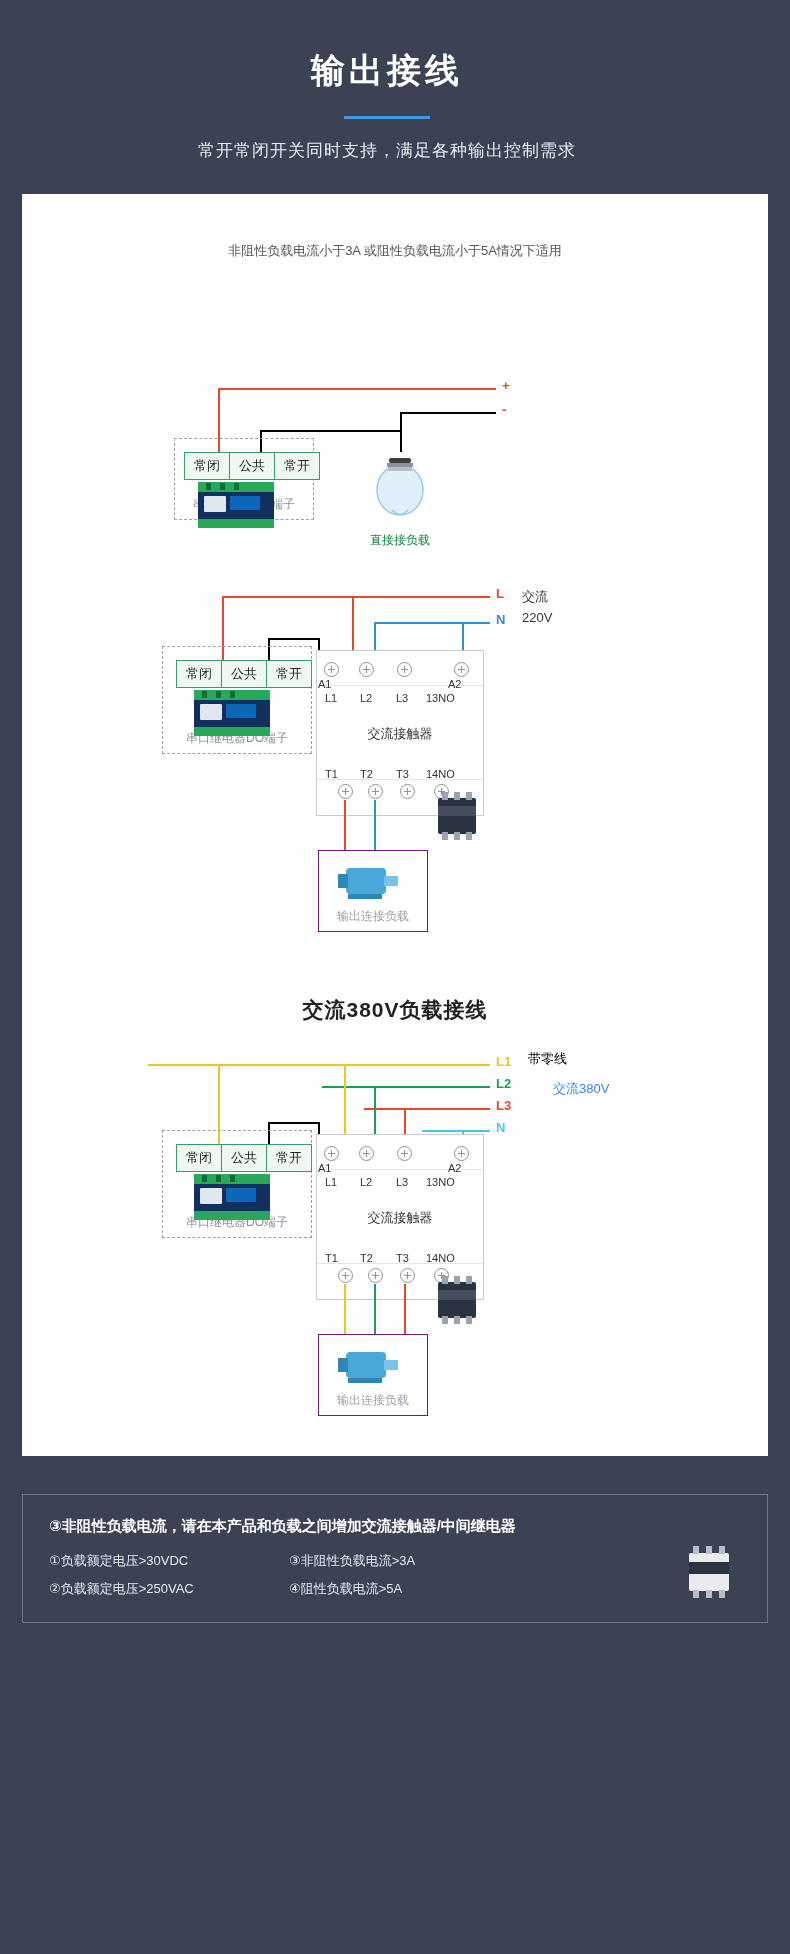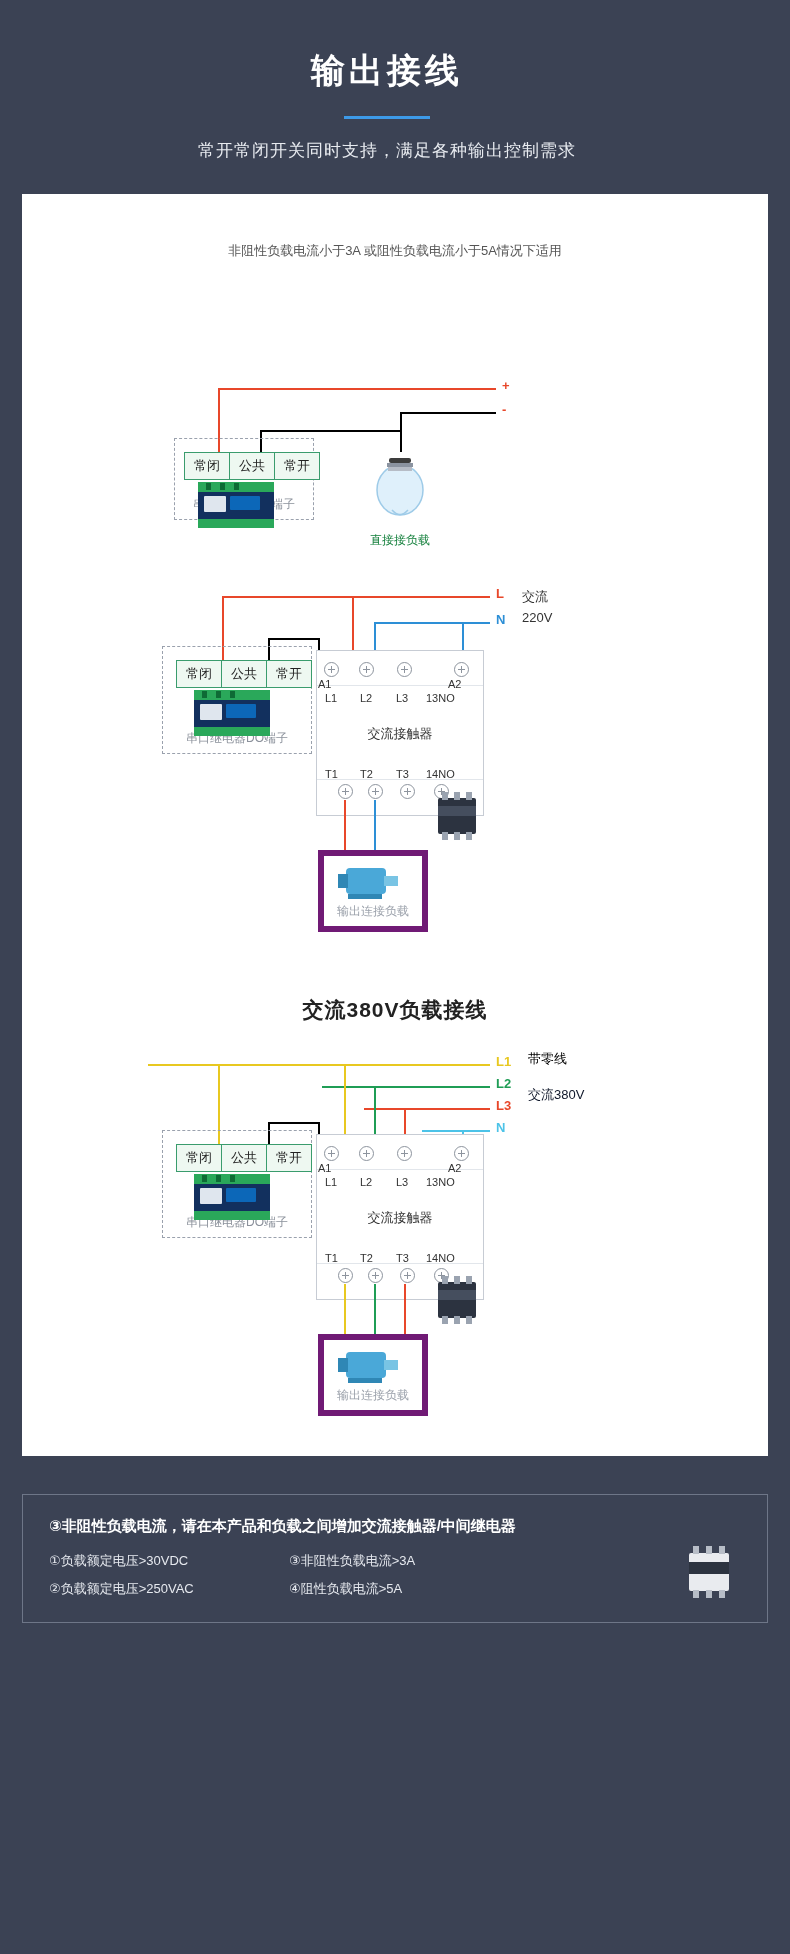--- a/index.html
+++ b/index.html
@@ -148,21 +148,21 @@
   .term:before, .term:after {
     content: ""; position: absolute; background: #8d949e;
   }
   .term:before { left: 3px; right: 3px; top: 6px; height: 1px; }
   .term:after { top: 3px; bottom: 3px; left: 6px; width: 1px; }
   .tl { position: absolute; font-size: 11px; color: #333; }
 
   
   .loadbox {
     position: absolute;
-    border: 6px solid #701a75;
+    border: 1px solid #701a75;
     background: #fff;
   }
   .loadbox .cap {
     position: absolute; bottom: 6px; left: 0; right: 0;
     text-align: center; font-size: 12px; color: #9aa0aa;
   }
 
   
   .note {
     margin: 38px 22px 0 22px;
@@ -342,21 +342,21 @@
 
         <div class="w wh" style="left:126px;top:18px;width:342px;background:#e8c820;"></div>
         <div class="w wh" style="left:300px;top:40px;width:168px;background:#1f9d55;"></div>
         <div class="w wh" style="left:342px;top:62px;width:126px;background:#e8472a;"></div>
         <div class="w wh" style="left:400px;top:84px;width:68px;background:#4cc3e8;"></div>
         <div class="lbl" style="left:474px;top:8px;color:#e8c820;font-weight:bold;">L1</div>
         <div class="lbl" style="left:474px;top:30px;color:#1f9d55;font-weight:bold;">L2</div>
         <div class="lbl" style="left:474px;top:52px;color:#e8472a;font-weight:bold;">L3</div>
         <div class="lbl" style="left:474px;top:74px;color:#4cc3e8;font-weight:bold;">N</div>
         <div class="lbl" style="left:506px;top:4px;color:#000000;">带零线</div>
-        <div class="lbl" style="left:506px;top:34px;color:#0f172a;margin-top:6px;">交流380V</div>
+        <div class="lbl" style="left:531px;top:34px;color:#3b82f6;">交流380V</div>
 
         <div class="w wv" style="left:196px;top:18px;height:86px;background:#e8c820;"></div>
         <div class="w wv" style="left:322px;top:18px;height:70px;background:#e8c820;"></div>
         <div class="w wv" style="left:322px;top:118px;height:126px;background:#e8c820;"></div>
 
         <div class="w wv" style="left:352px;top:40px;height:48px;background:#1f9d55;"></div>
         <div class="w wv" style="left:352px;top:118px;height:126px;background:#1f9d55;"></div>
 
         <div class="w wv" style="left:382px;top:62px;height:26px;background:#e8472a;"></div>
         <div class="w wv" style="left:382px;top:118px;height:126px;background:#e8472a;"></div>

